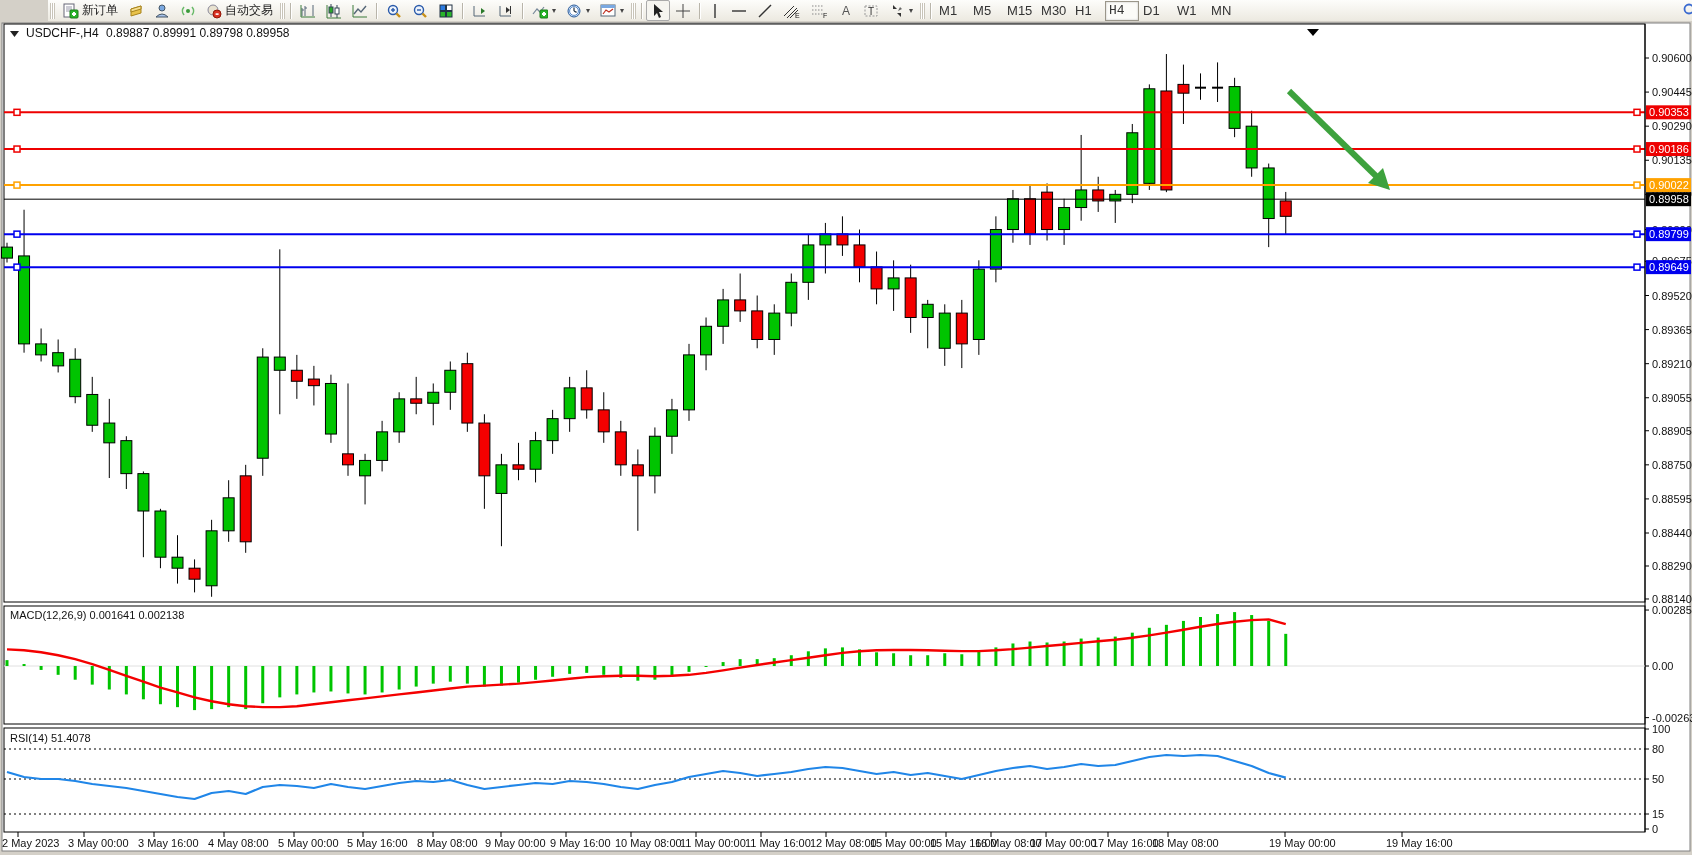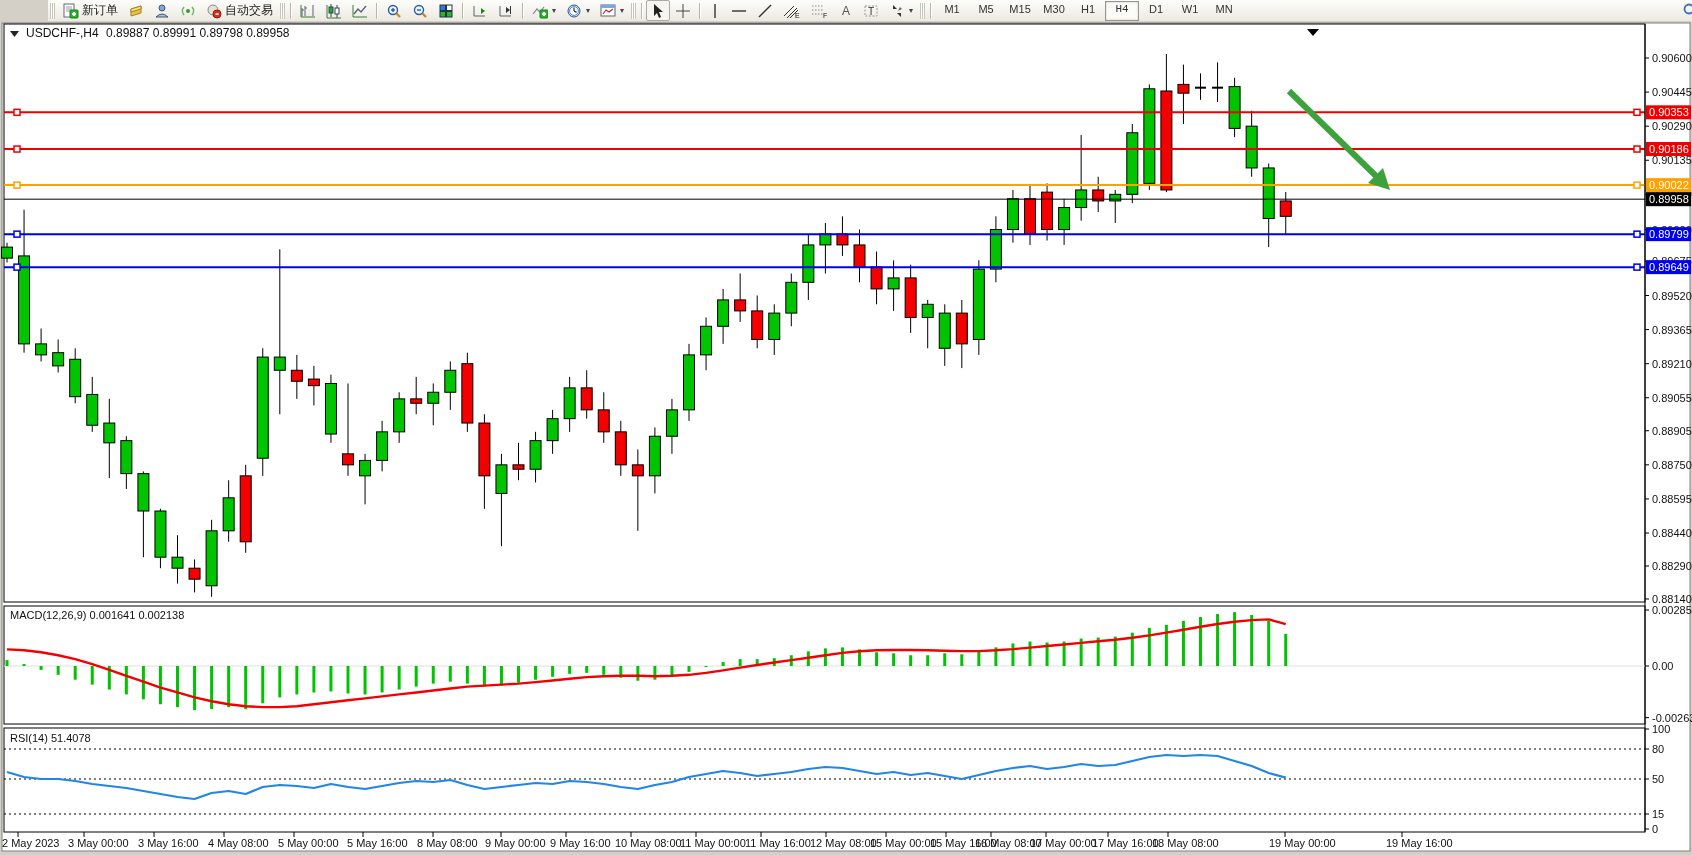--- a/index.html
+++ b/index.html
@@ -2,21 +2,21 @@
 <html><head>
 <meta charset="utf-8">
 <style>
   html,body{margin:0;padding:0;background:#d4d0c8;width:1692px;height:855px;overflow:hidden;
     font-family:"Liberation Sans","DejaVu Sans",sans-serif;}
   .toolbar{position:absolute;left:0;top:0;width:1692px;height:21px;background:linear-gradient(#fdfdfb,#ece9e0);
     border-bottom:1px solid #b8b4a8;display:flex;align-items:center;font-size:12px;color:#222;margin-left:48px;}
   .tb-btn{height:19px;display:flex;align-items:center;gap:3px;padding:0 4px;border:1px solid transparent;border-radius:2px;cursor:default;}
   .tb-sep{width:1px;height:16px;background:#b9b5aa;border-right:1px solid #fff;margin:0 3px;}
   .grip{width:5px;height:16px;margin:0 2px;background:repeating-linear-gradient(90deg,#c8c4b8 0 1px,#fff 1px 2px);}
-  .tf-btn{height:17px;min-width:26px;text-align:center;font-size:11px;color:#333;padding:1px 3px 0 3px;border:1px solid transparent;}
+  .tf-btn{height:17px;min-width:26px;text-align:left;font-size:13px;color:#333;padding:1px 3px 0 3px;border:1px solid transparent;}
   .tf-btn.active{background:#fbfbf8;border:1px solid #9a968a;box-shadow:inset 0 0 2px #bbb;font-family:Liberation Mono, monospace;}
   .caret{font-size:8px;color:#444;margin-left:1px;}
   .badge{position:absolute;top:-4px;right:-6px;background:#e03022;color:#fff;border-radius:8px;font-size:10px;
     min-width:13px;height:13px;line-height:13px;text-align:center;font-weight:bold;border:1px solid #fff;}
   svg text{font-family:"Liberation Sans","DejaVu Sans",sans-serif;}
   #chartsvg{position:absolute;left:0;top:21px;}
 </style>
 </head>
 <body>
 

